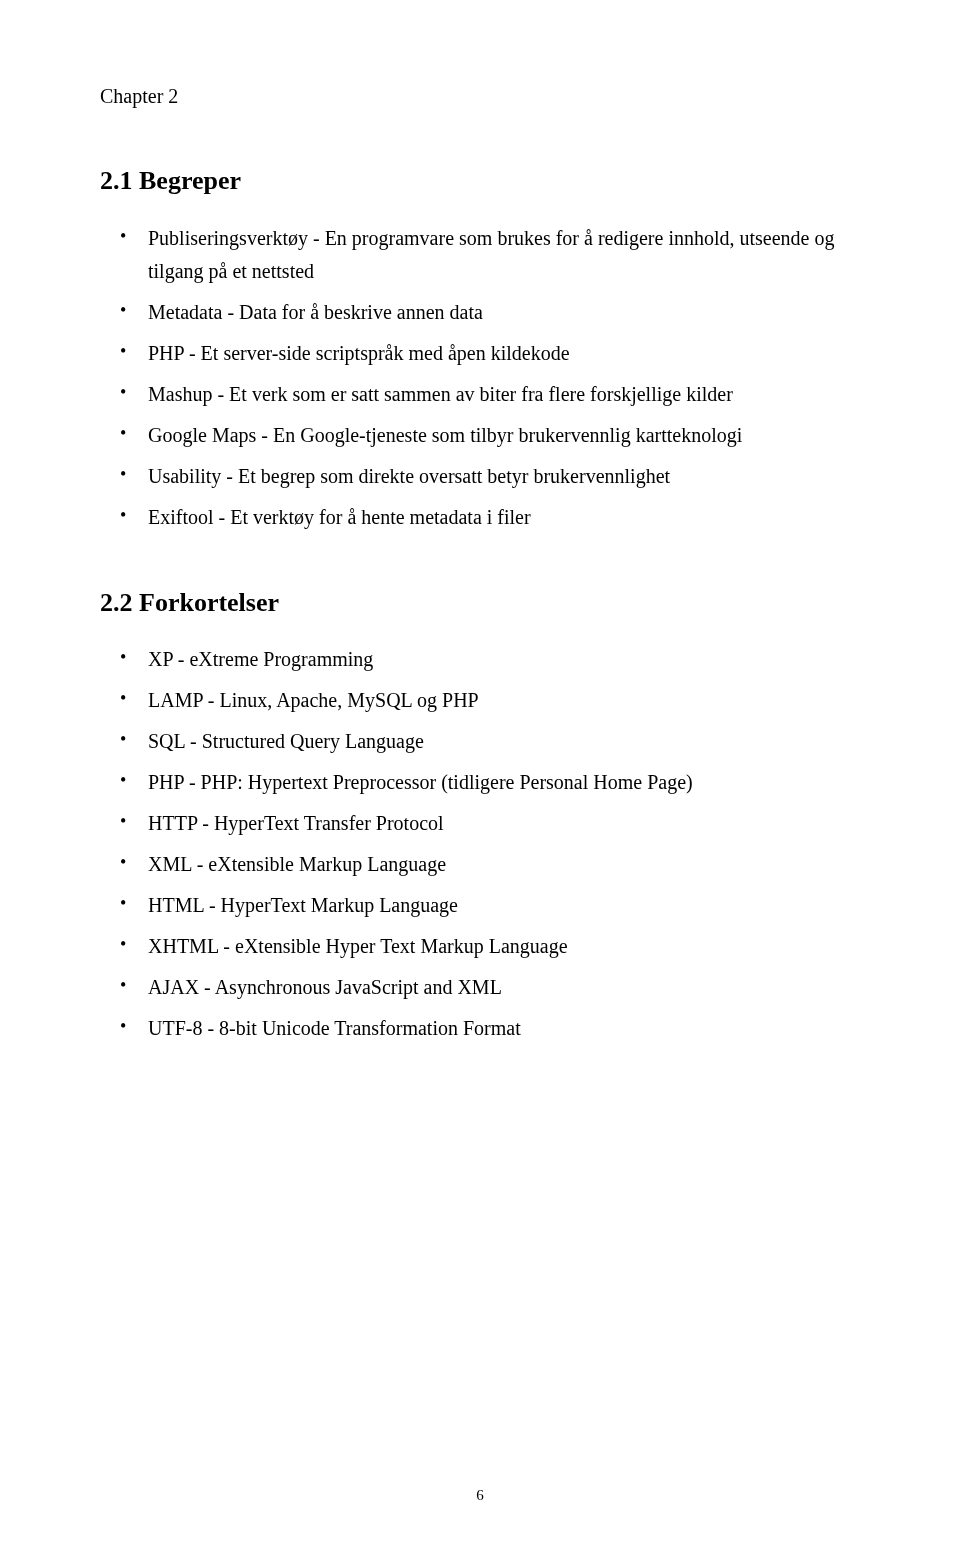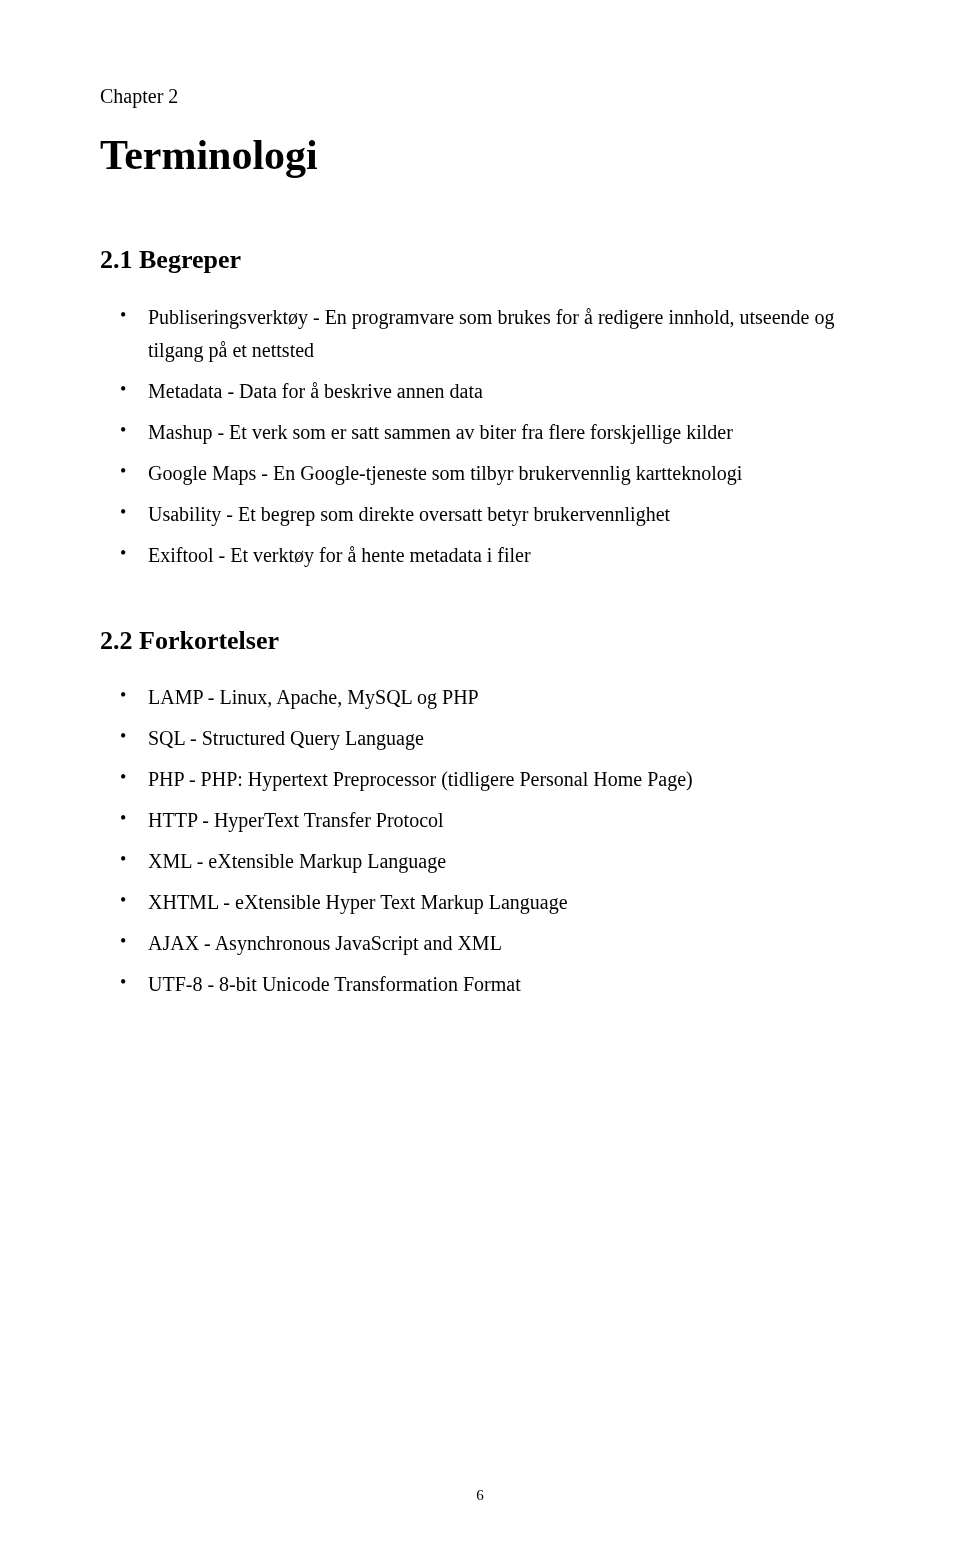--- a/index.html
+++ b/index.html
@@ -80,42 +80,44 @@
       font-size: 15px;
       font-family: "Computer Modern", Georgia, serif;
     }
   </style>
 </head>
 <body>
 
 <div class="page">
 
   <div class="chapter-label">Chapter 2</div>
-  <div class="chapter-title">Terminologi</div>
 
   <div>
     <div class="section-heading">2.1   Begreper</div>
     <ul class="bullet-list">
       <li>Publiseringsverktøy - En programvare som brukes for å redigere innhold, utseende og tilgang på et nettsted</li>
       <li>Metadata - Data for å beskrive annen data</li>
+      <li>PHP - Et server-side scriptspråk med åpen kildekode</li>
       <li>Mashup - Et verk som er satt sammen av biter fra flere forskjellige kilder</li>
       <li>Google Maps - En Google-tjeneste som tilbyr brukervennlig kartteknologi</li>
       <li>Usability - Et begrep som direkte oversatt betyr brukervennlighet</li>
       <li>Exiftool - Et verktøy for å hente metadata i filer</li>
     </ul>
   </div>
 
   <div>
     <div class="section-heading">2.2   Forkortelser</div>
     <ul class="bullet-list">
+      <li>XP - eXtreme Programming</li>
       <li>LAMP - Linux, Apache, MySQL og PHP</li>
       <li>SQL - Structured Query Language</li>
       <li>PHP - PHP: Hypertext Preprocessor (tidligere Personal Home Page)</li>
       <li>HTTP - HyperText Transfer Protocol</li>
       <li>XML - eXtensible Markup Language</li>
+      <li>HTML - HyperText Markup Language</li>
       <li>XHTML - eXtensible Hyper Text Markup Language</li>
       <li>AJAX - Asynchronous JavaScript and XML</li>
       <li>UTF-8 - 8-bit Unicode Transformation Format</li>
     </ul>
   </div>
 
   <div class="page-number">6</div>
 </div>
 
 </body></html>

